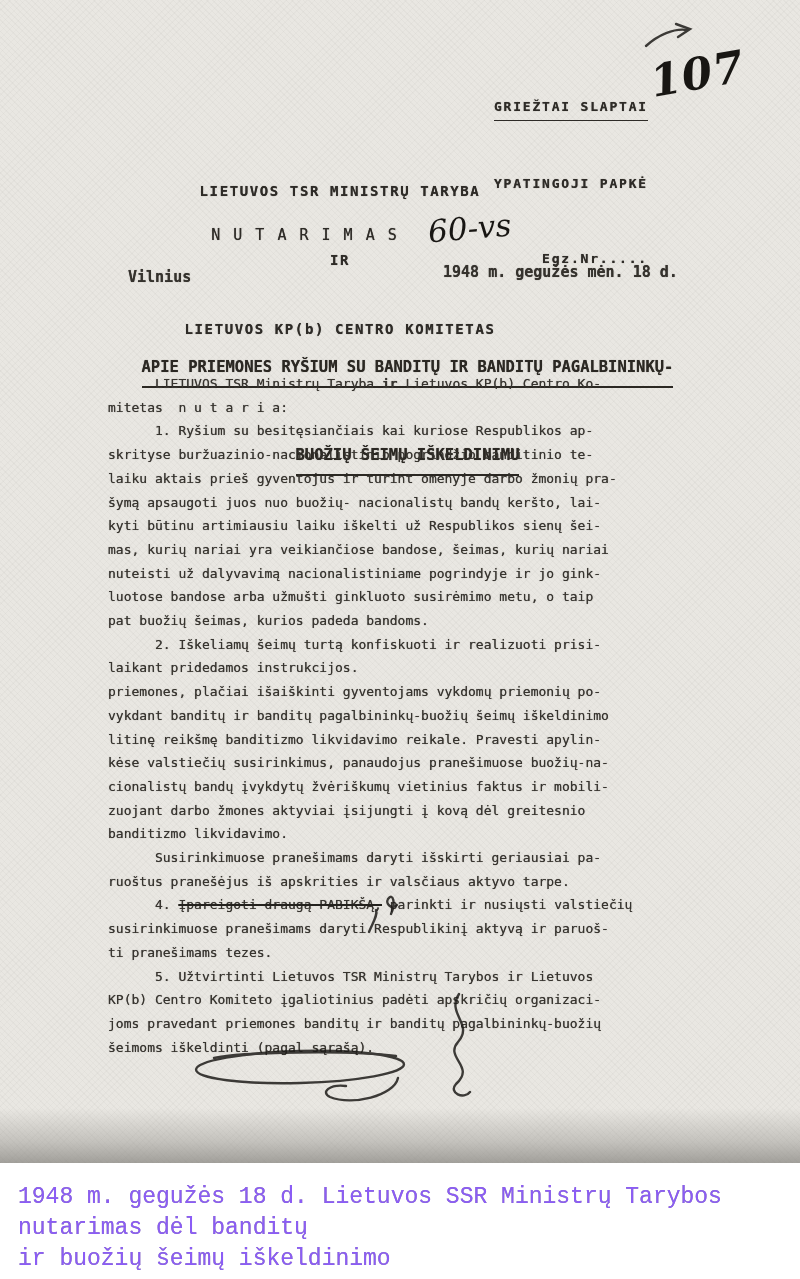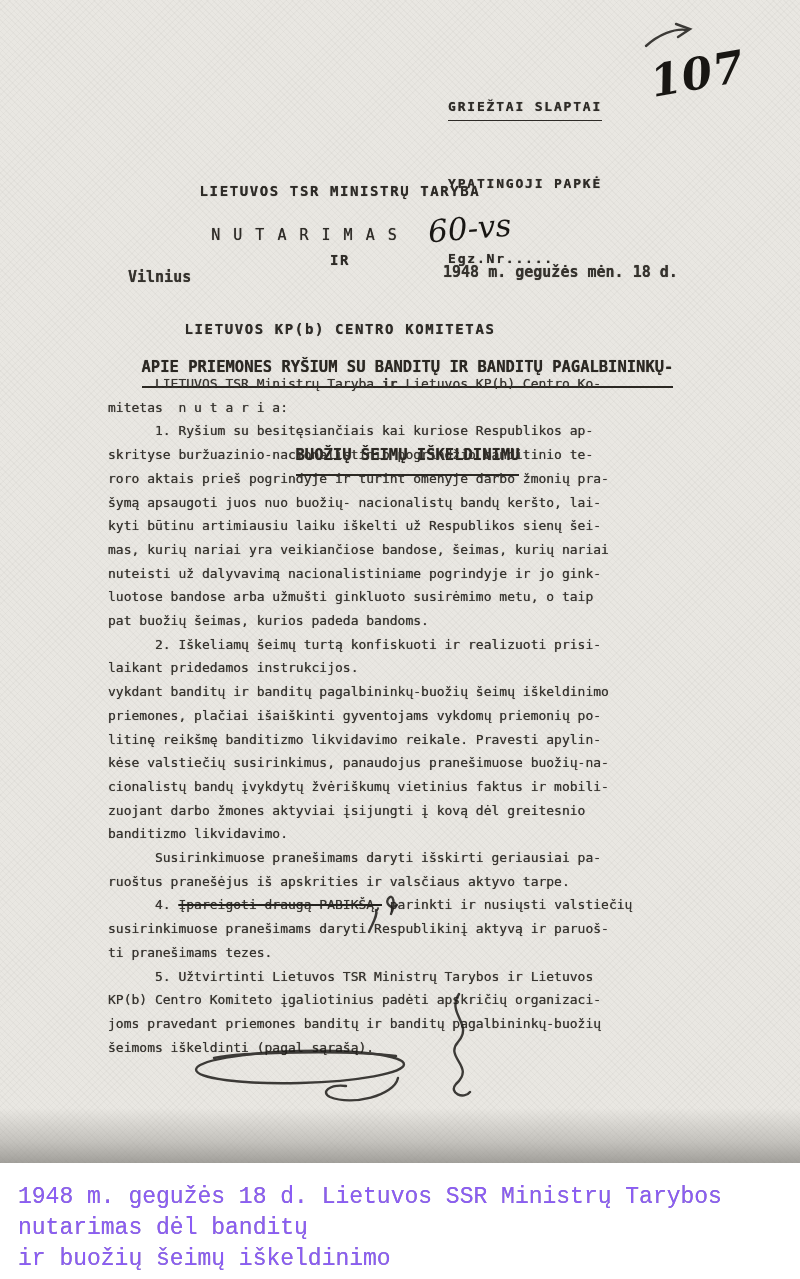--- a/index.html
+++ b/index.html
@@ -15,21 +15,21 @@
       repeating-linear-gradient(-45deg, rgba(120,118,112,0.04) 0 1px, rgba(0,0,0,0) 1px 5px);
     color:#35322d;
   }
   .scan-edge{
     position:absolute; left:0; top:1108px; width:800px; height:55px;
     background:linear-gradient(to bottom, rgba(150,148,143,0) 0%, rgba(150,148,143,0.45) 62%, rgba(134,132,127,0.72) 100%);
   }
   .typed{ text-shadow:0 0 0.7px rgba(45,42,38,0.85); white-space:pre; }
 
   
-  .stamp{ position:absolute; left:448px; top:44px; width:200px; text-align:left;
+  .stamp{ position:absolute; left:448px; top:44px; width:200px; text-align:right;
           font-size:13px; letter-spacing:1.8px; font-weight:bold; color:#2e2b27; line-height:25px;}
   .stamp .u{ border-bottom:1.5px solid #2e2b27; padding-bottom:1px; display:inline-block;}
 
   
   .hw{ font-family:"DejaVu Serif", serif; font-style:italic; color:#181613; }
   .hw-107{ position:absolute; left:650px; top:48px; font-size:44px; font-weight:bold;
            transform:rotate(-10deg); letter-spacing:1px;}
   .hw-60vs{ position:absolute; left:428px; top:210px; font-size:31px; transform:rotate(-5deg);}
 
   
@@ -92,31 +92,31 @@
     <div class="title typed">
       <div><span class="u">APIE PRIEMONES RYŠIUM SU BANDITŲ IR BANDITŲ PAGALBININKŲ-</span></div>
       <div><span class="u">BUOŽIŲ ŠEIMŲ IŠKELDINIMU</span></div>
     </div>
 
     <div class="body">
         <div class="tline"><span>      LIETUVOS TSR Ministrų Taryba </span><span class="bold">ir</span><span> Lietuvos KP(b) Centro Ko-</span></div>
         <div class="tline"><span>mitetas  n u t a r i a:</span></div>
         <div class="tline"><span>      1. Ryšium su besitęsiančiais kai kuriose Respublikos ap-</span></div>
         <div class="tline"><span>skrityse buržuazinio-nacionalistinio pogrindžio banditinio te-</span></div>
-        <div class="tline"><span>roro aktais prieš pogrindyje ir turint omenyje darbo žmonių pra-</span></div>
+        <div class="tline"><span>laiku aktais prieš gyventojus ir turint omenyje darbo žmonių pra-</span></div>
         <div class="tline"><span>šymą apsaugoti juos nuo buožių- nacionalistų bandų keršto, lai-</span></div>
         <div class="tline"><span>kyti būtinu artimiausiu laiku iškelti už Respublikos sienų šei-</span></div>
         <div class="tline"><span>mas, kurių nariai yra veikiančiose bandose, šeimas, kurių nariai</span></div>
         <div class="tline"><span>nuteisti už dalyvavimą nacionalistiniame pogrindyje ir jo gink-</span></div>
         <div class="tline"><span>luotose bandose arba užmušti ginkluoto susirėmimo metu, o taip</span></div>
         <div class="tline"><span>pat buožių šeimas, kurios padeda bandoms.</span></div>
         <div class="tline"><span>      2. Iškeliamų šeimų turtą konfiskuoti ir realizuoti prisi-</span></div>
         <div class="tline"><span>laikant pridedamos instrukcijos.</span></div>
+        <div class="tline"><span>priemones, plačiai išaiškinti gyventojams vykdomų priemonių po-</span></div>
         <div class="tline"><span>vykdant banditų ir banditų pagalbininkų-buožių šeimų iškeldinimo</span></div>
-        <div class="tline"><span>priemones, plačiai išaiškinti gyventojams vykdomų priemonių po-</span></div>
         <div class="tline"><span>litinę reikšmę banditizmo likvidavimo reikale. Pravesti apylin-</span></div>
         <div class="tline"><span>kėse valstiečių susirinkimus, panaudojus pranešimuose buožių-na-</span></div>
         <div class="tline"><span>cionalistų bandų įvykdytų žvėriškumų vietinius faktus ir mobili-</span></div>
         <div class="tline"><span>zuojant darbo žmones aktyviai įsijungti į kovą dėl greitesnio</span></div>
         <div class="tline"><span>banditizmo likvidavimo.</span></div>
         <div class="tline"><span>      Susirinkimuose pranešimams daryti išskirti geriausiai pa-</span></div>
         <div class="tline"><span>ruoštus pranešėjus iš apskrities ir valsčiaus aktyvo tarpe.</span></div>
         <div class="tline"><span>      4. </span><span class="strike">Įpareigoti draugą PABIKŠĄ,</span><span> parinkti ir nusiųsti valstiečių</span></div>
         <div class="tline"><span>susirinkimuose pranešimams daryti Respublikinį aktyvą ir paruoš-</span></div>
         <div class="tline"><span>ti pranešimams tezes.</span></div>

